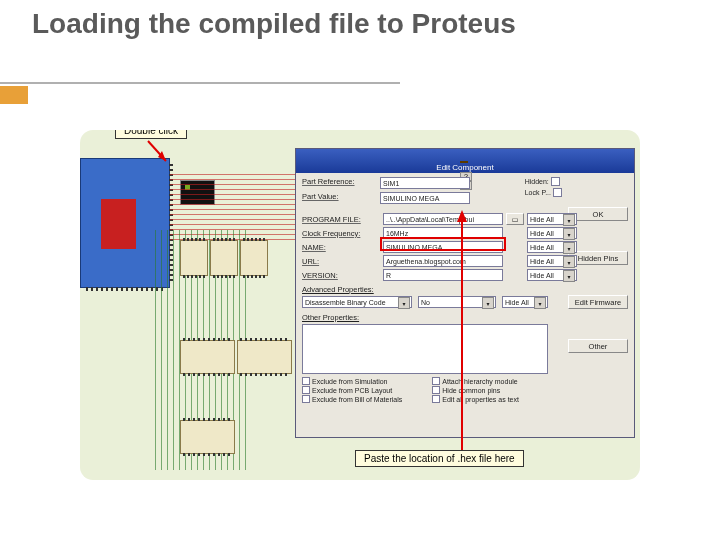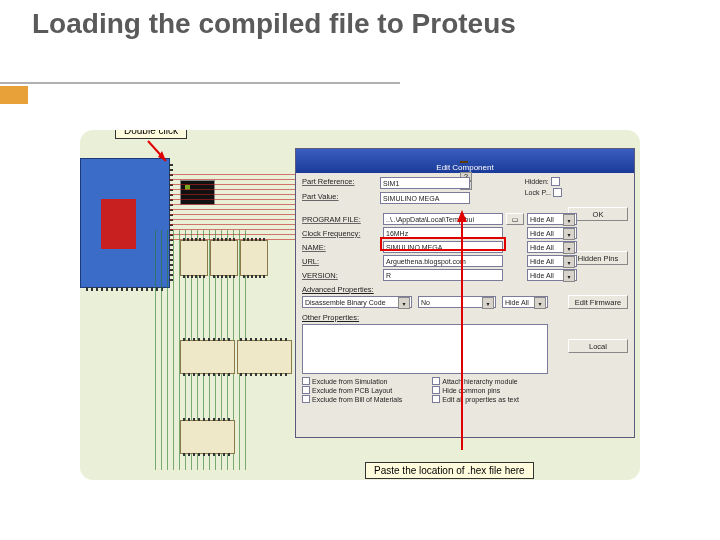--- a/index.html
+++ b/index.html
@@ -73,21 +73,21 @@
   .big-textarea { width: 246px; height: 50px; background: #fff; border: 1px solid #7a7a9a; margin-top: 2px; }
   
   .checks { display:flex; gap: 30px; margin-top: 3px; font-size: 7px;}
   .checkcol { display:flex; flex-direction:column; gap:1px;}
   .checkrow { display:flex; align-items:center; gap:2px;}
   .cb { width:8px; height:8px; border:1px solid #7a7a9a; background:#fff; flex:0 0 auto;}
   
   
   .callout { position: absolute; background: #fffcde; border: 1px solid #333; font-size: 10px; padding: 2px 8px; color: #000; z-index:20;}
   .callout.c1 { top: -8px; left: 35px; }
-  .callout.c2 { top: 320px; left: 285px; margin-top: 12px; }
+  .callout.c2 { top: 320px; left: 275px; }
   
   
   .arrow-red { position:absolute; width:0; height:0; pointer-events:none; z-index:19;}
   .arrow-red.a1 { top: 9px; left: 64px; }
   .arrow-red.a1 svg { width: 30px; height: 30px; }
   .arrow-red.a2 { top: 80px; left: 375px; }
   .arrow-red.a2 svg { width: 14px; height: 245px; }
 </style>
 </head>
 <body>
@@ -133,21 +133,21 @@
       <div class="spacer"></div>
       <div class="winbtn">?</div>
       <div class="winbtn">×</div>
     </div>
     <div class="dialog-body">
 
       <div class="right-col">
         <div class="btn">OK</div>
         <div class="btn">Hidden Pins</div>
         <div class="btn">Edit Firmware</div>
-        <div class="btn">Local</div>
+        <div class="btn">Other</div>
       </div>
 
       <div class="top-right">
         <div class="crow">
             <span>Hidden:</span>
             <div class="cb"></div>
           </div>
         <div class="crow">
             <span>Lock P...</span>
             <div class="cb"></div>

